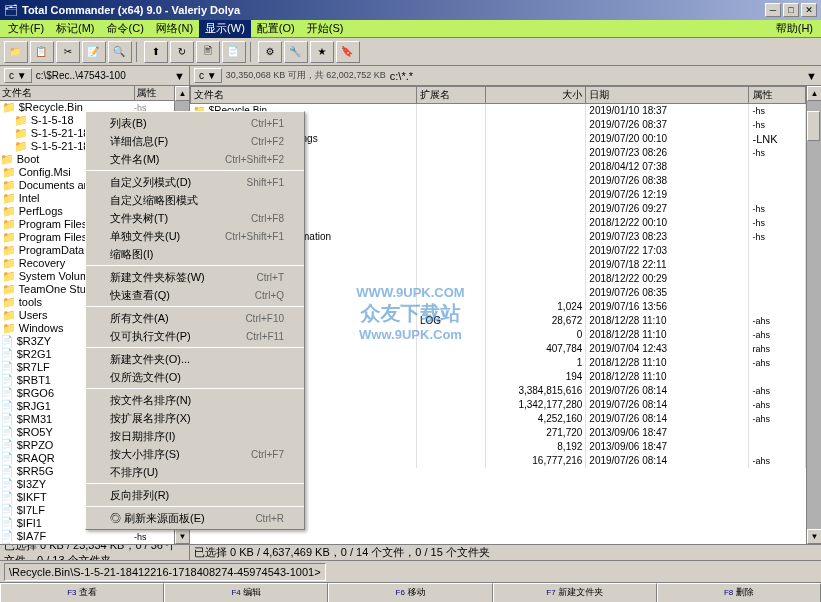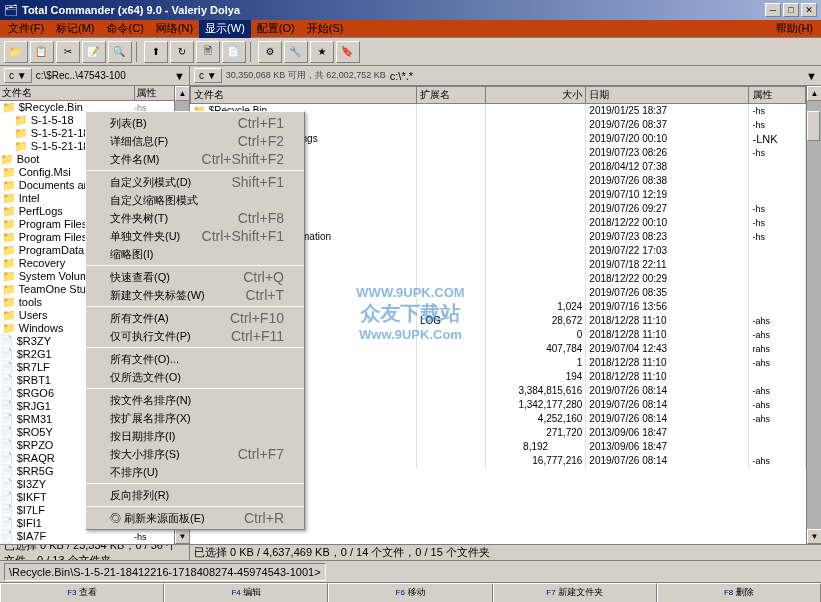--- a/index.html
+++ b/index.html
@@ -20,21 +20,21 @@
     .title-bar-buttons { display: flex; gap: 2px; }
     .title-btn {
       width: 16px; height: 14px; background: #d4d0c8; border: 1px solid; 
       border-color: #fff #808080 #808080 #fff;
       display: flex; align-items: center; justify-content: center;
       font-size: 9px; cursor: pointer; color: black;
     }
 
     
     .menu-bar {
-      background: #c2410c;
+      background: #bef264;
       height: 18px;
       display: flex;
       align-items: center;
       padding: 0 2px;
       border-bottom: 1px solid #808080;
     }
     .menu-item {
       padding: 2px 6px;
       cursor: pointer;
       height: 18px;
@@ -159,21 +159,21 @@
       justify-content: space-between;
       height: 18px;
       position: relative;
     }
     .ctx-sep {
       height: 1px;
       background: #808080;
       margin: 2px 0;
       border-bottom: 1px solid #fff;
     }
-    .ctx-shortcut { color: #666; font-size: 14px; }
+    .ctx-shortcut { color: #666; font-size: 10px; }
 
     
     .watermark {
       position: absolute;
       top: 50%;
       left: 50%;
       transform: translate(-50%, -50%);
       color: rgba(0,100,200,0.5);
       font-size: 22px;
       font-weight: bold;
@@ -499,21 +499,21 @@
                 <th style="width:45px;">属性</th>
               </tr>
             </thead>
             <tbody id="right-file-tbody">
             <tr>
                   <td>📁 $Recycle.Bin</td>
                   <td></td>
                   <td style="text-align:right;">
                     <dir></dir>
                   </td>
-                  <td>2019/01/25 18:37</td>
+                  <td>2019/01/10 18:37</td>
                   <td style="font-size:9px;">-hs</td>
                 </tr>
                 <tr>
                   <td>📁 Config.Msi</td>
                   <td></td>
                   <td style="text-align:right;">
                     <dir></dir>
                   </td>
                   <td>2019/07/26 08:37</td>
                   <td style="font-size:9px;">-hs</td>
@@ -553,21 +553,21 @@
                   </td>
                   <td>2019/07/26 08:38</td>
                   <td style="font-size:9px;"></td>
                 </tr>
                 <tr>
                   <td>📁 Program Files (x86)</td>
                   <td></td>
                   <td style="text-align:right;">
                     <dir></dir>
                   </td>
-                  <td>2019/07/10 12:19</td>
+                  <td>2019/07/26 12:19</td>
                   <td style="font-size:9px;"></td>
                 </tr>
                 <tr>
                   <td>📁 ProgramData</td>
                   <td></td>
                   <td style="text-align:right;">
                     <dir></dir>
                   </td>
                   <td>2019/07/26 09:27</td>
                   <td style="font-size:9px;">-hs</td>
@@ -692,21 +692,21 @@
                 <tr>
                   <td>📄 smldr</td>
                   <td></td>
                   <td style="text-align:right;">271,720</td>
                   <td>2013/09/06 18:47</td>
                   <td style="font-size:9px;"></td>
                 </tr>
                 <tr>
                   <td>📄 smldr.mbr</td>
                   <td></td>
-                  <td style="text-align:center;">8,192</td>
+                  <td style="text-align:right;">8,192</td>
                   <td>2013/09/06 18:47</td>
                   <td style="font-size:9px;"></td>
                 </tr>
                 <tr>
                   <td>📄 swapfile.sys</td>
                   <td></td>
                   <td style="text-align:right;">16,777,216</td>
                   <td>2019/07/26 08:14</td>
                   <td style="font-size:9px;">-ahs</td>
                 </tr>
@@ -755,39 +755,39 @@
       </div>
       <div class="ctx-item">
         <span>单独文件夹(U)</span>
         <span class="ctx-shortcut">Ctrl+Shift+F1</span>
       </div>
       <div class="ctx-item">
         <span>缩略图(I)</span>
       </div>
       <div class="ctx-sep"></div>
       <div class="ctx-item">
+        <span>新建文件夹标签(W)</span>
+        <span class="ctx-shortcut">Ctrl+T</span>
+      </div>
+      <div class="ctx-item">
         <span>快速查看(Q)</span>
         <span class="ctx-shortcut">Ctrl+Q</span>
       </div>
-      <div class="ctx-item">
-        <span>新建文件夹标签(W)</span>
-        <span class="ctx-shortcut">Ctrl+T</span>
-      </div>
       <div class="ctx-sep"></div>
       <div class="ctx-item">
         <span>所有文件(A)</span>
         <span class="ctx-shortcut">Ctrl+F10</span>
       </div>
       <div class="ctx-item">
         <span>仅可执行文件(P)</span>
         <span class="ctx-shortcut">Ctrl+F11</span>
       </div>
       <div class="ctx-sep"></div>
       <div class="ctx-item">
-        <span>所有文件(O)...</span>
+        <span>新建文件夹(O)...</span>
       </div>
       <div class="ctx-item">
         <span>仅所选文件(O)</span>
       </div>
       <div class="ctx-sep"></div>
       <div class="ctx-item">
         <span>按文件名排序(N)</span>
       </div>
       <div class="ctx-item">
         <span>按扩展名排序(X)</span>

